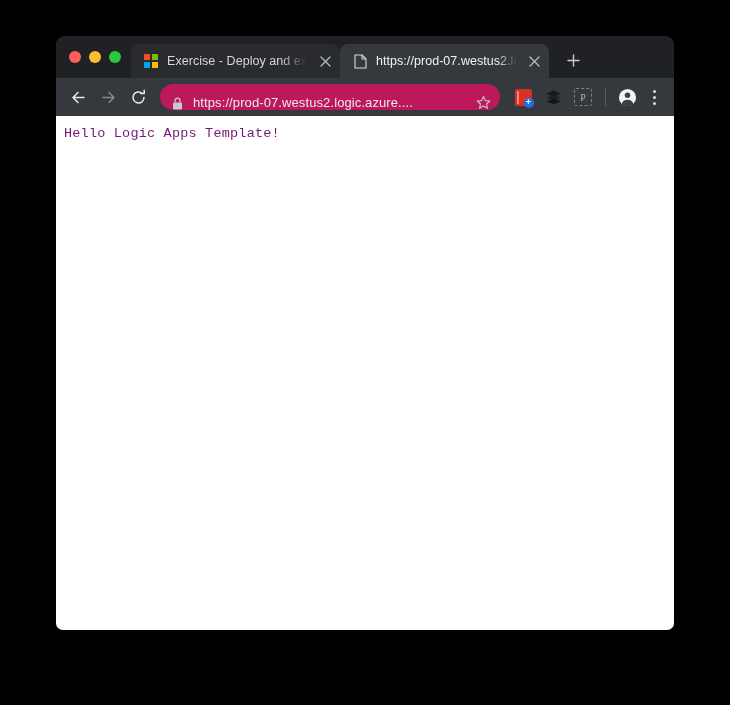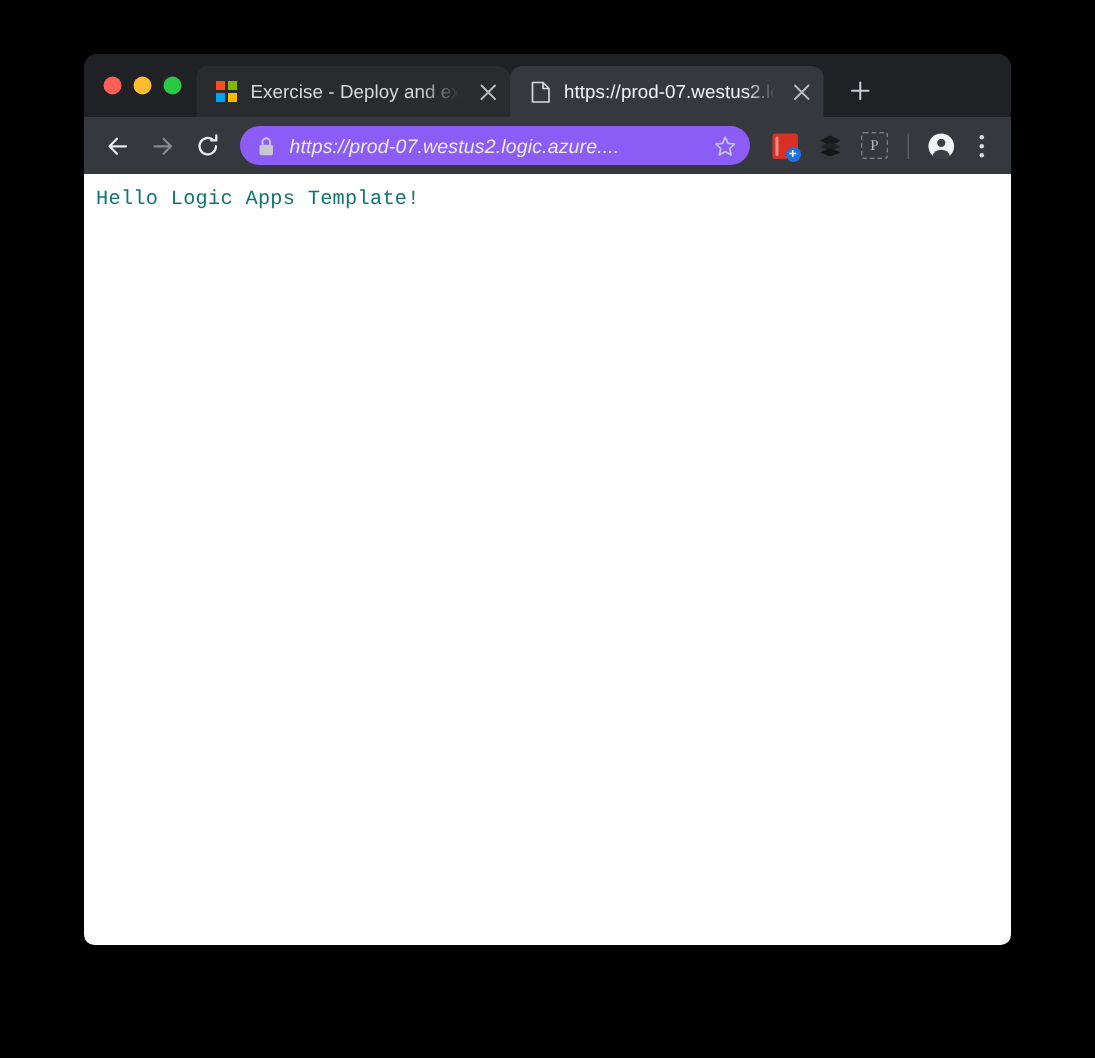--- a/index.html
+++ b/index.html
@@ -131,28 +131,27 @@
     border-radius: 50%;
     flex: 0 0 30px;
   }
   .nav-btn.dim { opacity: 0.45; }
 
   #omnibox {
     flex: 1 1 auto;
     height: 26px;
     margin-left: 7px;
     margin-right: 10px;
-    background: #8b5cf6;
+    background: #be185d;
     border-radius: 13px;
     display: flex;
-    align-items: center;
+    align-items: flex-end;
     padding: 0 6px 0 12px;
     gap: 9px;
     min-width: 0;
-    font-style: italic;
   }
   #omnibox-lock { flex: 0 0 12px; display:flex; align-items:center; color:#c5c8cc; }
   #omnibox-url {
     flex: 1 1 auto;
     font-size: 13px;
     color: #e9ebed;
     white-space: nowrap;
     overflow: hidden;
     letter-spacing: 0.1px;
   }
@@ -223,21 +222,21 @@
 
   
   #page-content {
     height: 514px;
     background: #ffffff;
     padding: 10px 8px;
   }
   #page-text {
     font-family: "Liberation Mono", "DejaVu Sans Mono", monospace;
     font-size: 13.5px;
-    color: #0f766e;
+    color: #701a75;
     letter-spacing: 0.2px;
     white-space: pre;
   }
 </style>
 </head>
 <body>
 
 <div id="browser-window">
 
   <div id="tab-strip">

